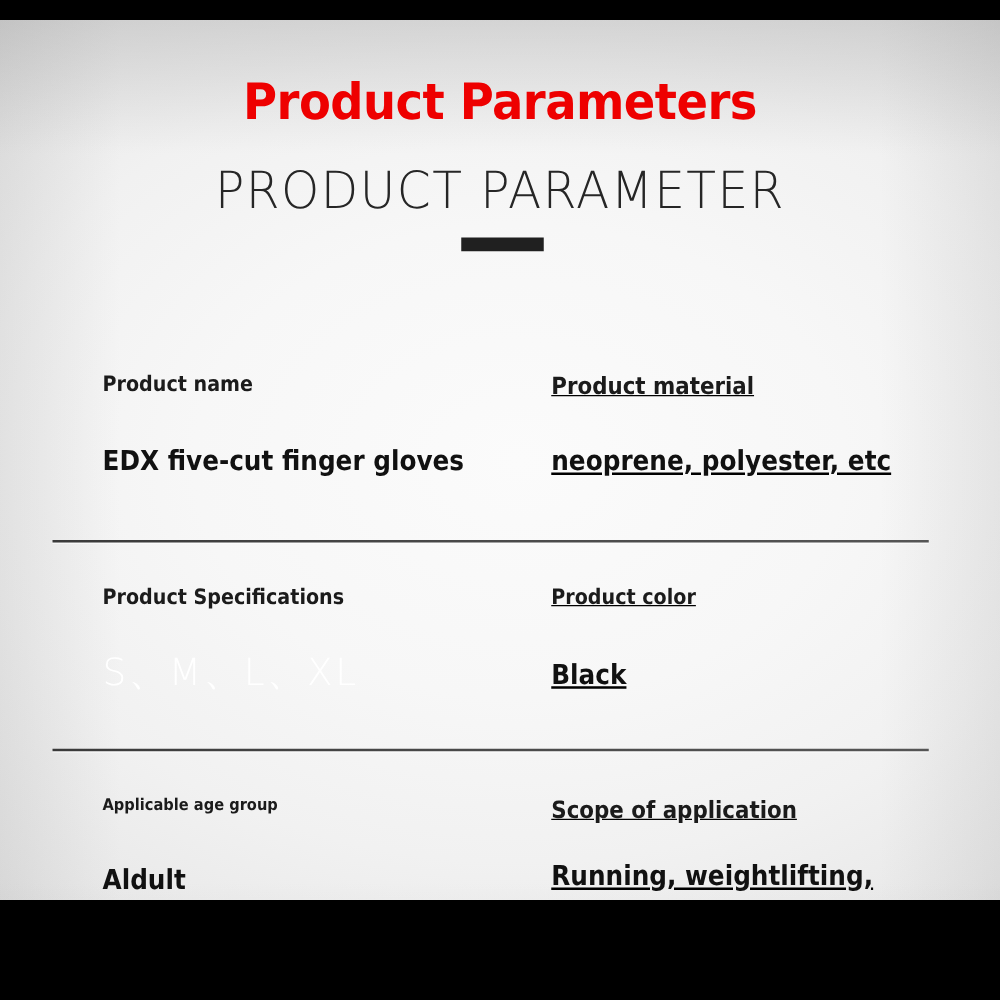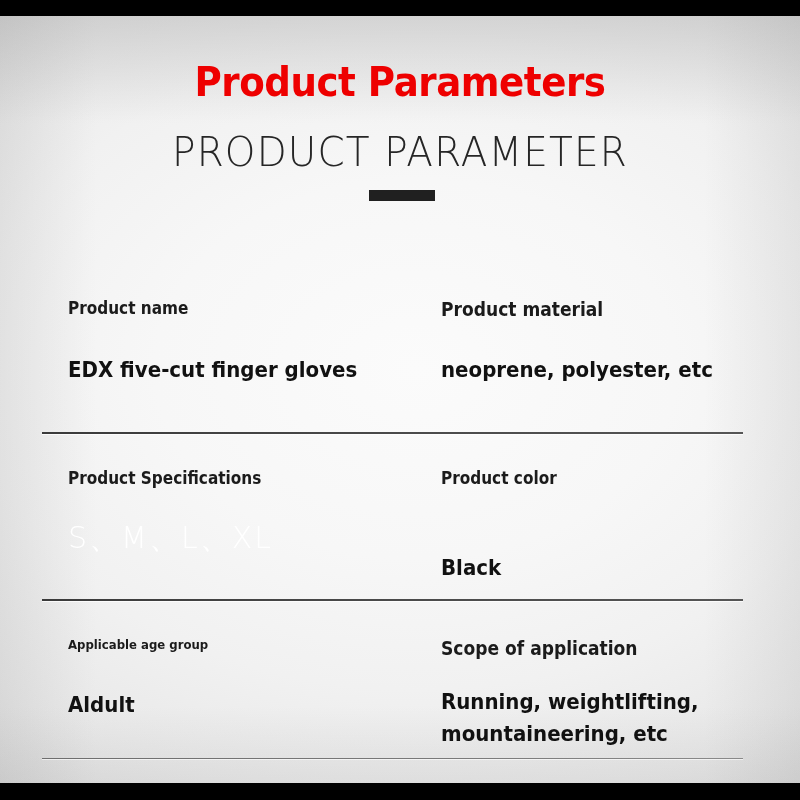--- a/index.html
+++ b/index.html
@@ -8,21 +8,21 @@
     padding: 0;
     background: #000;
   }
   body {
     font-family: "Liberation Sans", sans-serif;
   }
 
   #page {
     position: relative;
     width: 800px;
-    height: 800px;
+    height: 720px;
     overflow: hidden;
     background: #000;
   }
 
   
   .bar-top {
     position: absolute;
     left: 0; top: 0;
     width: 800px;
     height: 16px;
@@ -109,22 +109,22 @@
     height: 11px;
     background: #202020;
   }
 
   
   .row {
     position: absolute;
     left: 0;
     width: 800px;
   }
-  .cell-left  { position: absolute; left: 68px;  }
-  .cell-right { position: absolute; left: 441px; }
+  .cell-left  { position: absolute; left: 82px;  }
+  .cell-right { position: absolute; left: 441px; text-decoration: underline; }
 
   .label {
     font-family: "DejaVu Sans", sans-serif;
     font-weight: bold;
     color: #1b1b1b;
     white-space: nowrap;
     transform: scaleX(0.9);
     transform-origin: left center;
   }
   .label.md   { font-size: 17px; }
@@ -209,21 +209,21 @@
       </div>
       <div class="cell-right">
         <div class="label md">Product color</div>
       </div>
     </div>
 
     <div class="row" style="top:518px;">
       <div class="cell-left">
         <div class="value thin">S、M、L、XL</div>
       </div>
-      <div class="cell-right" style="top:8px;margin-top:27px;">
+      <div class="cell-right" style="top:8px;">
         <div class="value big">Black</div>
       </div>
     </div>
 
     <div class="divider" style="top:599px;"></div>
 
     <div class="row" style="top:637px;">
       <div class="cell-left">
         <div class="label xs">Applicable age group</div>
       </div>

